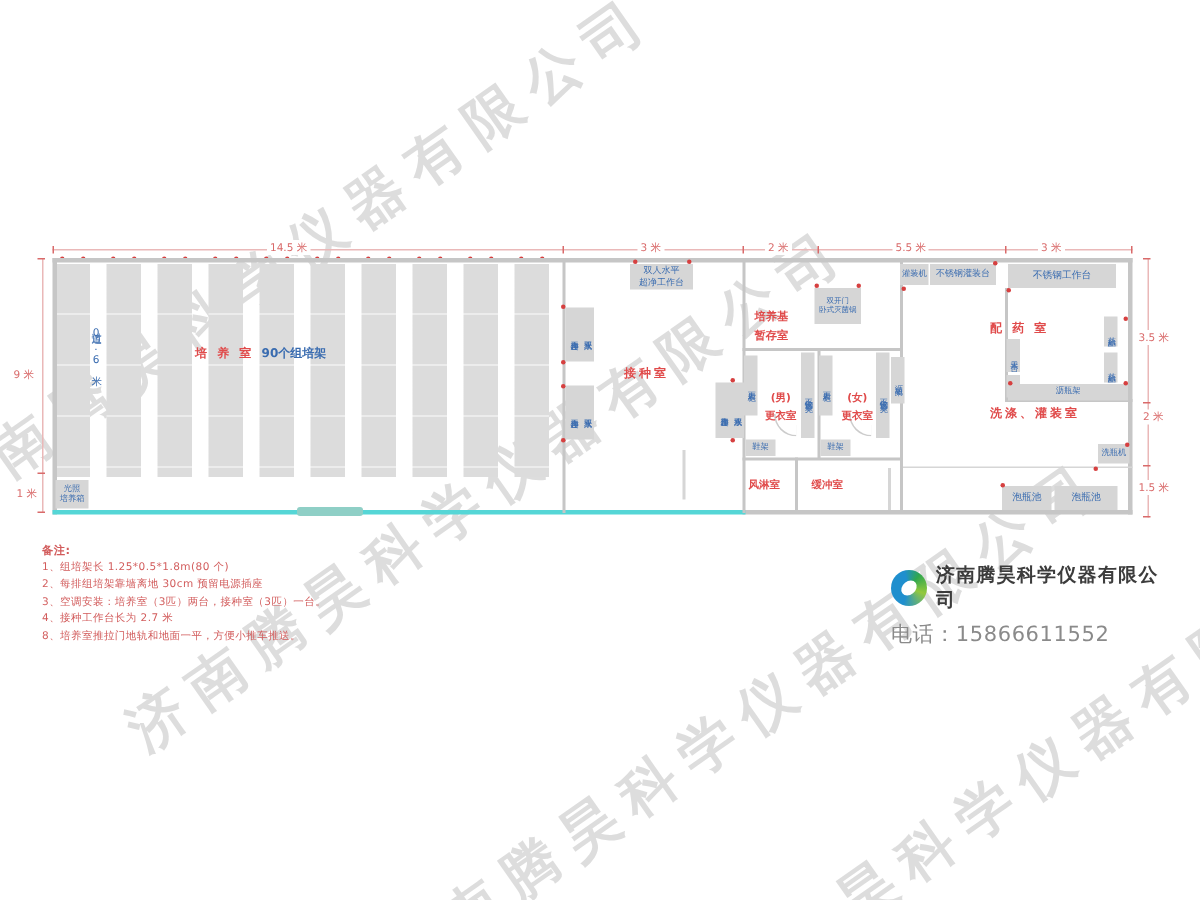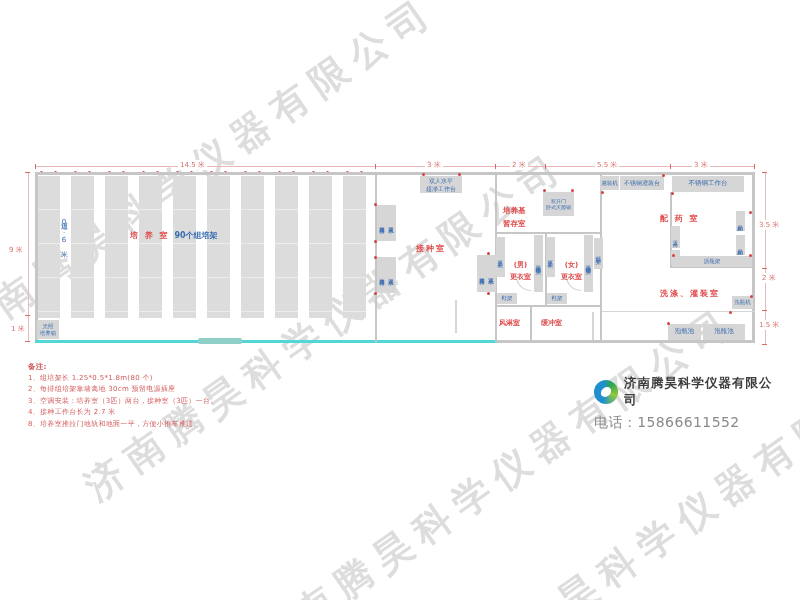--- a/index.html
+++ b/index.html
@@ -186,21 +186,21 @@
   <div class="box" style="left:620px;top:176px;width:44px;height:14px;font-size:6px">不锈钢灌装台</div>
   <div class="box" style="left:672px;top:176px;width:72px;height:16px;font-size:6.5px">不锈钢工作台</div>
 
   <div class="rlabel" style="left:660px;top:213px;font-size:8px;letter-spacing:2px">配 药 室</div>
   <div class="box v" style="left:671px;top:226px;width:9px;height:22px;font-size:5.5px">天平台</div>
   <div class="box v" style="left:671px;top:250px;width:9px;height:15px;font-size:5.5px">冰箱</div>
   <div class="box v" style="left:736px;top:211px;width:9px;height:20px;font-size:5.5px">药品柜</div>
   <div class="box v" style="left:736px;top:235px;width:9px;height:20px;font-size:5.5px">药品柜</div>
   <div class="box" style="left:672px;top:256px;width:80px;height:11px;font-size:5.5px">沥瓶架</div>
 
-  <div class="rlabel" style="left:660px;top:288px;font-size:8px;letter-spacing:2px">洗涤、灌装室</div>
+  <div class="rlabel" style="left:660px;top:270px;font-size:8px;letter-spacing:2px">洗涤、灌装室</div>
   <div class="box" style="left:732px;top:296px;width:21px;height:13px;font-size:5.5px">洗瓶机</div>
   <div class="box" style="left:668px;top:324px;width:33px;height:16px;font-size:6.5px">泡瓶池</div>
   <div class="box" style="left:703px;top:324px;width:42px;height:16px;font-size:6.5px">泡瓶池</div>
 
   <div class="dot" style="left:422px;top:173px"></div>
   <div class="dot" style="left:458px;top:173px"></div>
   <div class="dot" style="left:374px;top:203px"></div>
   <div class="dot" style="left:374px;top:240px"></div>
   <div class="dot" style="left:374px;top:256px"></div>
   <div class="dot" style="left:374px;top:292px"></div>

